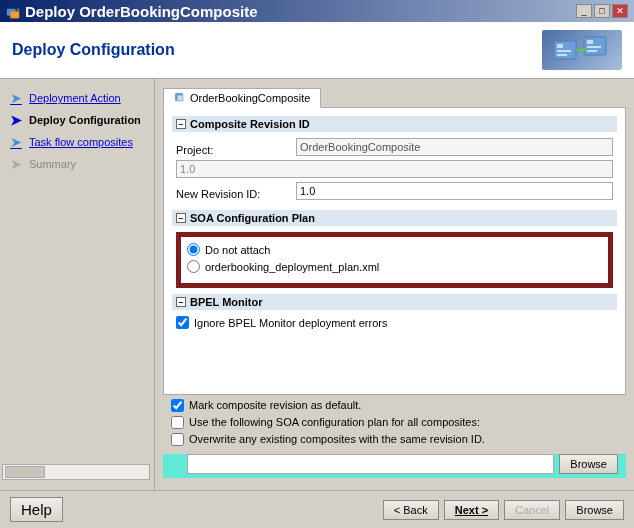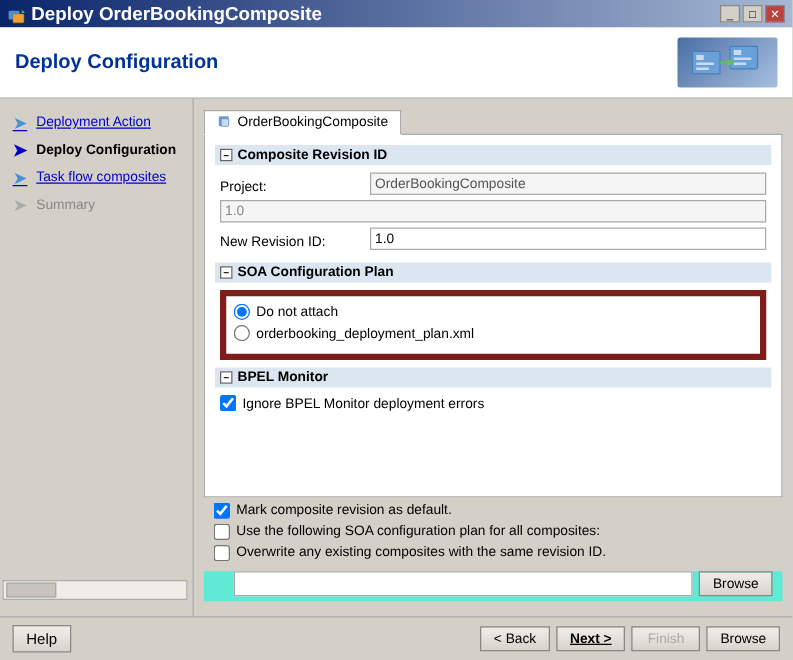--- a/index.html
+++ b/index.html
@@ -304,21 +304,21 @@
       text-align: center;
     }
     .btn.disabled {
       color: #aaa;
       cursor: default;
     }
     .btn-help {
       padding: 3px 10px;
       border: 1px solid #888;
       background: linear-gradient(to bottom, #f0ede8, #d8d4cc);
-      font-size: 12px;
+      font-size: 15px;
       cursor: pointer;
       min-width: 45px;
     }
     .next-btn {
       font-weight: bold;
       text-decoration: underline;
     }
 
     
     .panel-content::-webkit-scrollbar {
@@ -504,18 +504,18 @@
     </div>
   </div>
 
   <div class="footer">
     <div class="footer-left">
       <button class="btn-help">Help</button>
     </div>
     <div class="footer-right">
       <button class="btn">&lt; Back</button>
       <button class="btn next-btn">Next &gt;</button>
-      <button class="btn disabled" disabled="">Finish</button>
+      <button class="btn disabled" disabled="">Cancel</button>
       <button class="btn">Browse</button>
     </div>
   </div>
 
 </div>
 
 </body></html>

